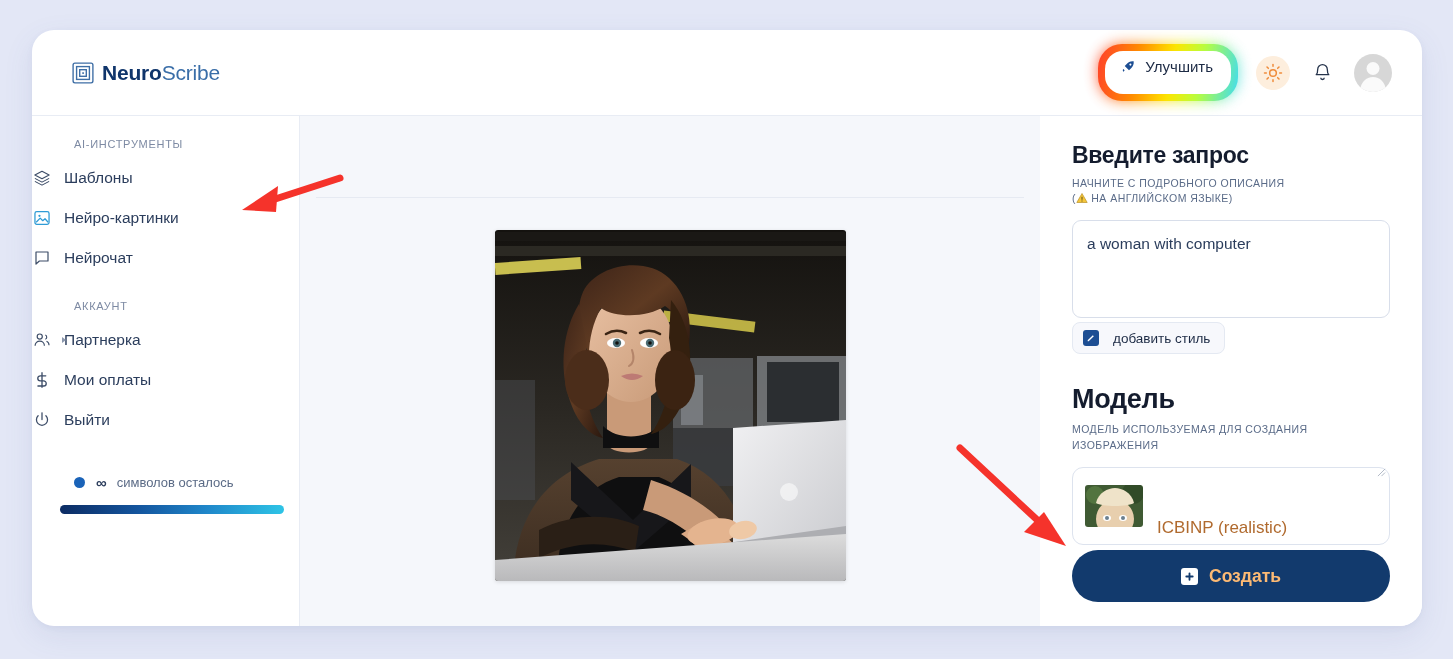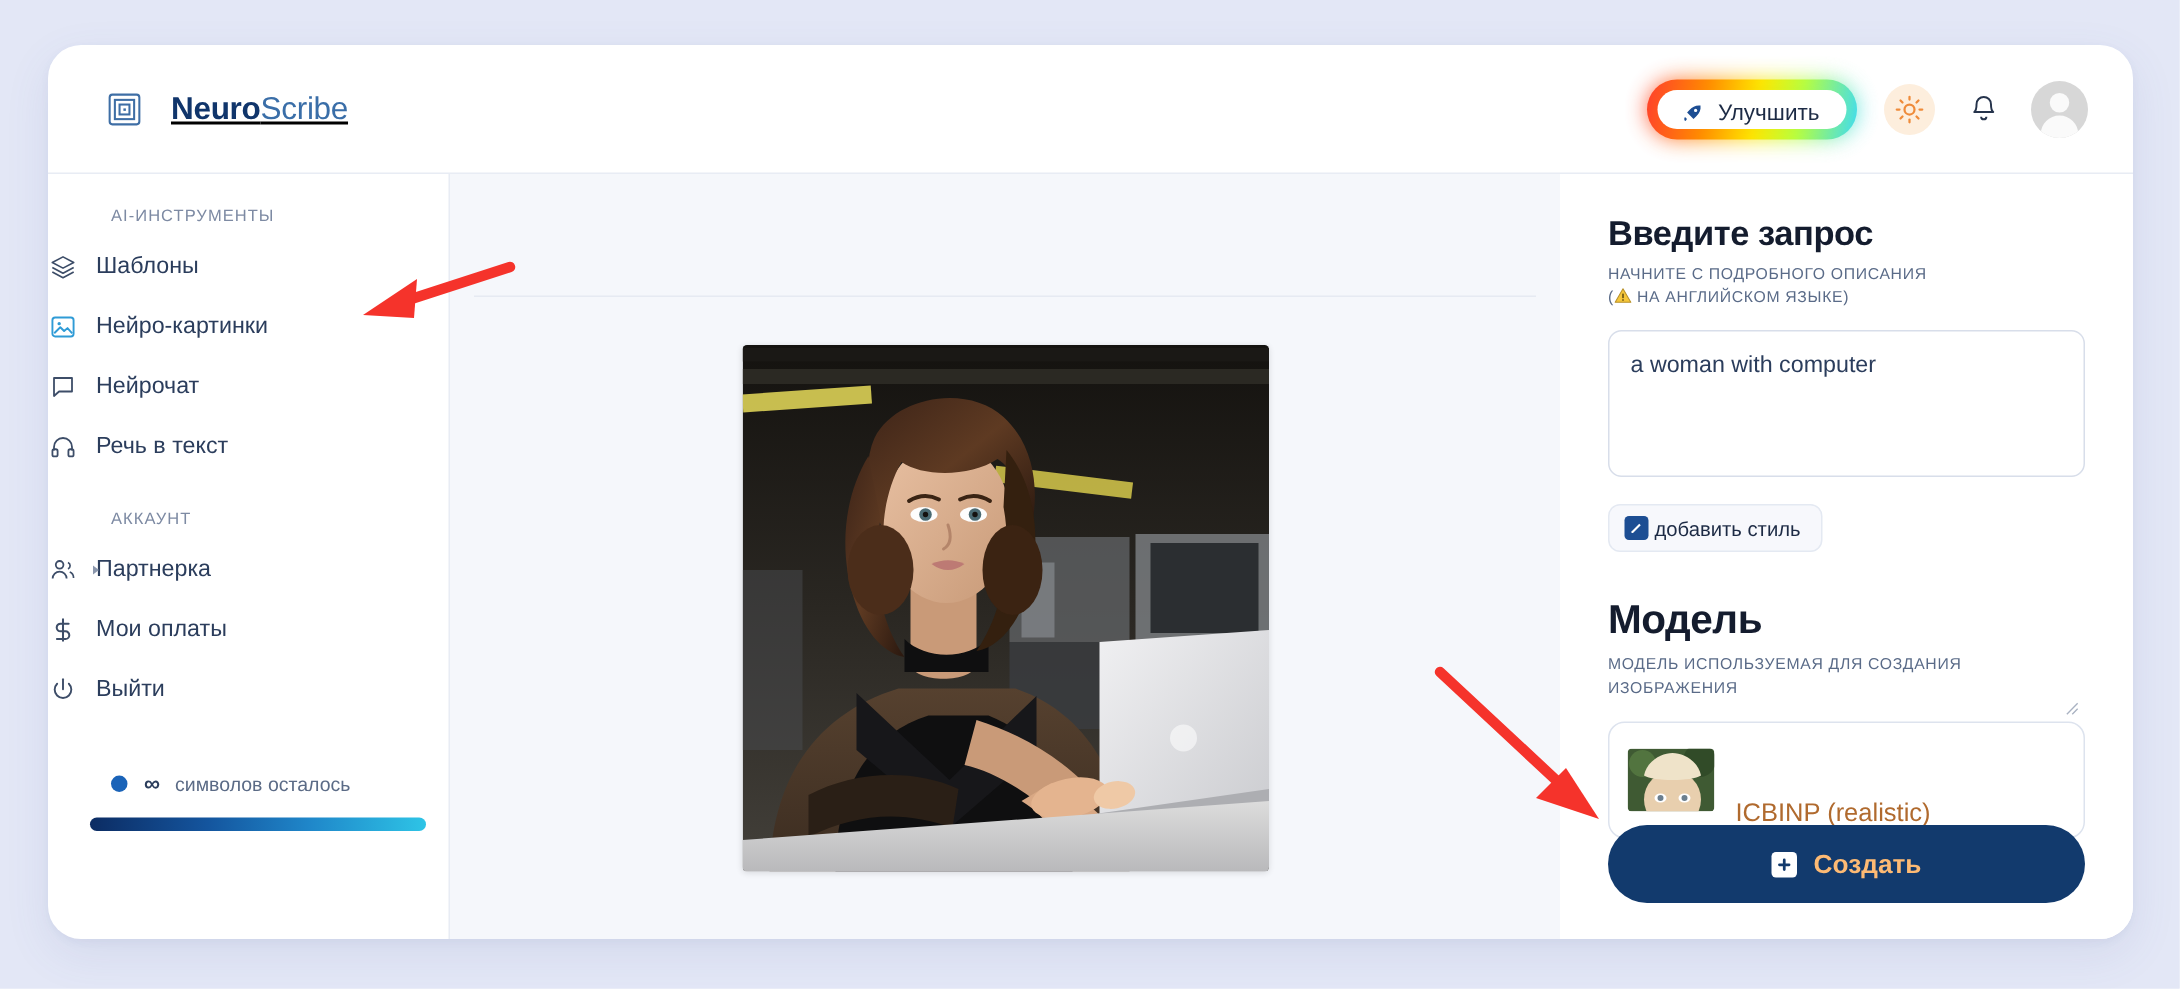--- a/index.html
+++ b/index.html
@@ -19,21 +19,21 @@
     overflow: hidden;
   }
 
   
   .header {
     position: absolute; left: 0; top: 0; right: 0; height: 86px;
     display: flex; align-items: center; justify-content: space-between;
     padding: 0 30px 0 40px;
     border-bottom: 1px solid #e8ecf4;
   }
-  .brand { display: flex; align-items: center; gap: 20px; text-decoration: underline; }
+  .brand { display: flex; align-items: center; gap: 8px; }
   .brand-mark { width: 22px; height: 22px; display: block; }
   .brand-text { font-size: 21px; letter-spacing: -.2px; }
   .brand-text .b1 { color: #10356b; font-weight: bold; }
   .brand-text .b2 { color: #3a6ea8; font-weight: normal; }
 
   .header-right { display: flex; align-items: center; gap: 18px; }
 
   .upgrade-wrap {
     position: relative; padding: 7px;
     border-radius: 24px;
@@ -42,21 +42,21 @@
   }
   .upgrade-glow {
     position: absolute; inset: 0; border-radius: 24px;
     background: linear-gradient(100deg,#ff3b30 0%,#ff8a00 28%,#ffe600 52%,#b8ff3d 72%,#36d9ff 100%);
     filter: blur(7px); opacity: .85; z-index: 0;
   }
   .upgrade-btn {
     position: relative; z-index: 1;
     display: flex; align-items: flex-end; gap: 9px;
     background: #fff; border: none; border-radius: 18px;
-    padding: 7px 18px 2px 15px;
+    padding: 7px 18px 19px 15px;
     font-family: inherit; font-size: 15px; color: #1d2b45;
     cursor: pointer; white-space: nowrap;
   }
   .rocket { width: 16px; height: 16px; display: block; }
 
   .icon-circle {
     width: 34px; height: 34px; border-radius: 50%;
     background: #fdeedd; display: flex; align-items: center; justify-content: center;
     cursor: pointer;
   }
@@ -127,21 +127,21 @@
   .rp-sub { margin-top: 7px; font-size: 10.5px; letter-spacing: .45px; color: #5a6b88; line-height: 1.45; text-transform: uppercase; }
   .warn { display:inline-block; vertical-align:-2px; }
   .prompt-box {
     margin-top: 14px; width: 100%; height: 98px;
     border: 1px solid #d8deea; border-radius: 9px;
     padding: 14px 14px; font-family: inherit; font-size: 15.5px; color: #2b3d5c;
     resize: none; outline: none; background:#fff;
   }
   .resize-grip { position:absolute; right: 36px; top: 352px; width: 9px; height: 9px; }
   .style-btn {
-    margin-top: 13px; display: inline-flex; align-items: center; gap: 4px;
+    display: inline-flex; align-items: center; gap: 14px;
     background: #f7f8fc; border: 1px solid #e4e9f2; border-radius: 8px;
     padding: 7px 14px 7px 10px; font-size: 13.5px; color: #1d2b45; cursor: pointer;
   }
   .pencil-sq { width:16px; height:16px; border-radius:3px; background:#1d4e93; display:flex; align-items:center; justify-content:center; flex:0 0 16px; }
   .rp-title2 { margin-top: 30px; font-size: 27px; font-weight: bold; color: #141c2e; letter-spacing:-.3px; }
   .model-card {
     margin-top: 14px; border: 1px solid #dde3ee; border-radius: 11px;
     padding: 10px 12px; display: flex; align-items: center; gap: 14px; height: 78px; overflow:hidden;
     cursor: pointer; background:#fff;
   }
@@ -246,30 +246,20 @@
 
       <div class="sb-item">
         <span class="sb-ico">
           <svg width="18" height="18" viewBox="0 0 24 24">
             <path d="M4 4h16v12H8.5L4 20V4z" fill="none" stroke="#3d4d68" stroke-width="1.6" stroke-linejoin="round"></path>
           </svg>
         </span>
         <span>Нейрочат</span>
       </div>
 
-      <div class="sb-item">
-        <span class="sb-ico">
-          <svg width="18" height="18" viewBox="0 0 24 24">
-            <path d="M4 15v-3a8 8 0 0 1 16 0v3" fill="none" stroke="#3d4d68" stroke-width="1.6"></path>
-            <rect x="2.6" y="14" width="4.6" height="6.4" rx="1.6" fill="none" stroke="#3d4d68" stroke-width="1.6"></rect>
-            <rect x="16.8" y="14" width="4.6" height="6.4" rx="1.6" fill="none" stroke="#3d4d68" stroke-width="1.6"></rect>
-          </svg>
-        </span>
-        <span>Речь в текст</span>
-      </div>
 
       <div class="sb-gap"></div>
 
       <div class="sb-group-title">АККАУНТ</div>
 
       <div class="sb-item">
         <span class="sb-caret"></span>
         <span class="sb-ico">
           <svg width="18" height="18" viewBox="0 0 24 24">
             <circle cx="9" cy="7.4" r="3.4" fill="none" stroke="#3d4d68" stroke-width="1.6"></circle>

